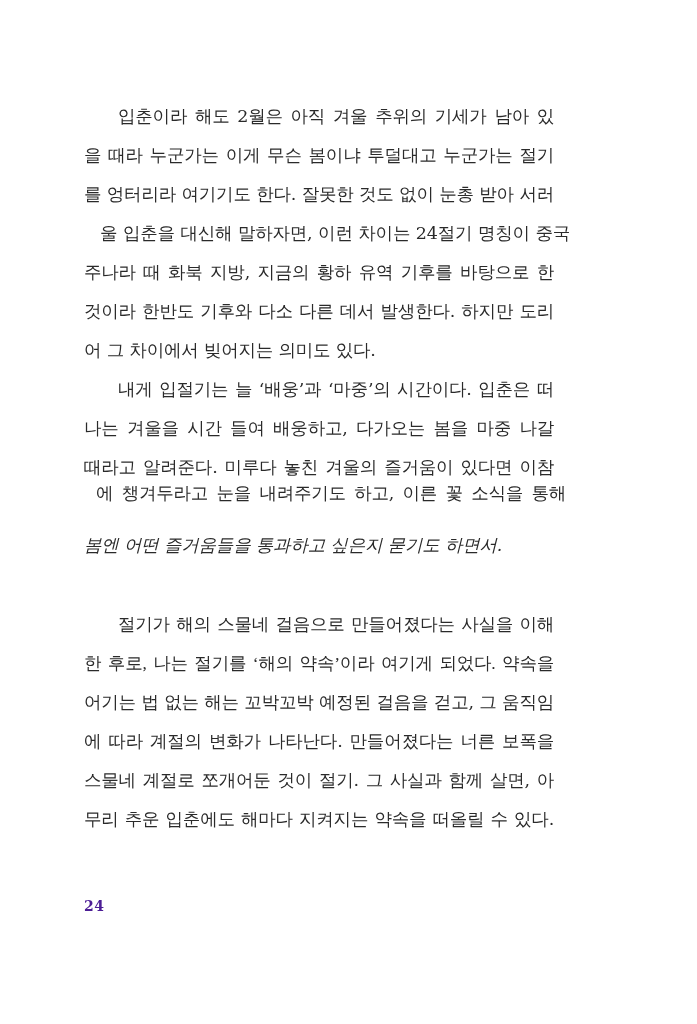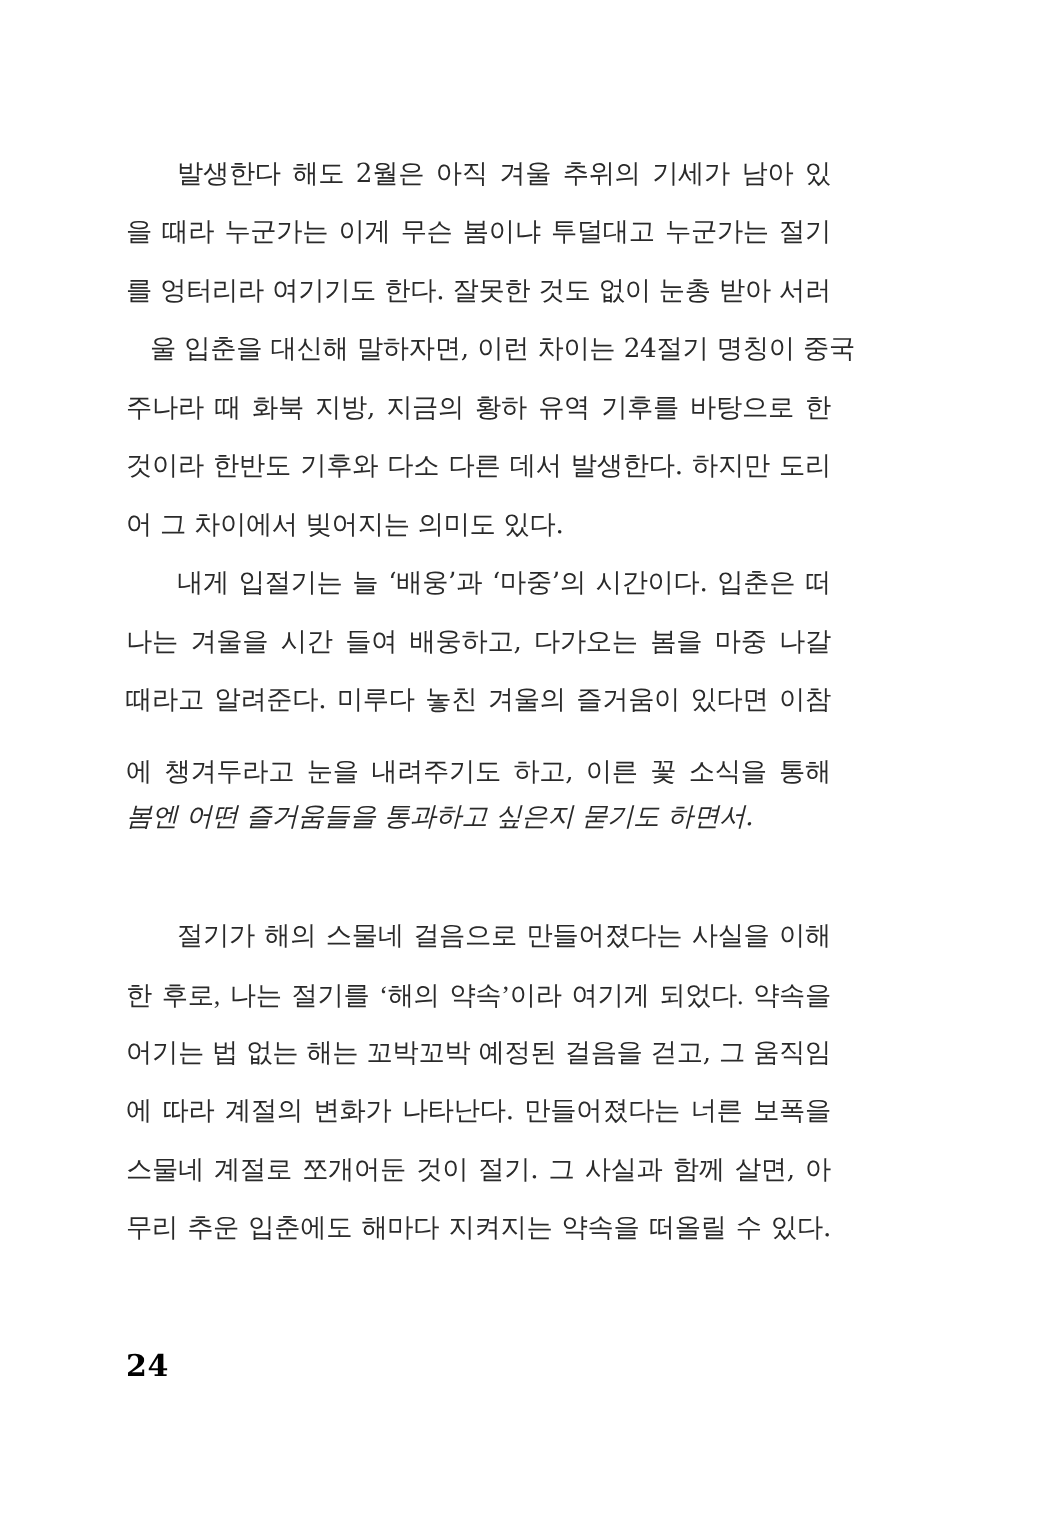--- a/index.html
+++ b/index.html
@@ -40,46 +40,46 @@
       width: 436px;
     }
     .line.last {
       text-align-last: left;
     }
     .page-number {
       position: absolute;
       left: 84px;
       top: 898px;
       font-family: "DejaVu Serif", "Liberation Serif", serif;
-      font-size: 20px;
+      font-size: 14px;
       font-weight: bold;
-      color: #000000;
+      color: #4c1d95;
       letter-spacing: 0.5px;
     }
   </style>
 </head>
 <body>
 
 <div class="page">
 
   <div>
-    <div class="line indent" style="top:101px;">발생한다 해도 2월은 아직 겨울 추위의 기세가 남아 있</div>
+    <div class="line indent" style="top:101px;">입춘이라 해도 2월은 아직 겨울 추위의 기세가 남아 있</div>
     <div class="line" style="top:140px;">을 때라 누군가는 이게 무슨 봄이냐 투덜대고 누군가는 절기</div>
     <div class="line" style="top:179px;">를 엉터리라 여기기도 한다. 잘못한 것도 없이 눈총 받아 서러</div>
     <div class="line" style="top:218px;margin-left:16px;">울 입춘을 대신해 말하자면, 이런 차이는 24절기 명칭이 중국</div>
     <div class="line" style="top:257px;">주나라 때 화북 지방, 지금의 황하 유역 기후를 바탕으로 한</div>
     <div class="line" style="top:296px;">것이라 한반도 기후와 다소 다른 데서 발생한다. 하지만 도리</div>
     <div class="line last" style="top:335px;">어 그 차이에서 빚어지는 의미도 있다.</div>
   </div>
 
   <div>
     <div class="line indent" style="top:374px;">내게 입절기는 늘 ‘배웅’과 ‘마중’의 시간이다. 입춘은 떠</div>
     <div class="line" style="top:413px;">나는 겨울을 시간 들여 배웅하고, 다가오는 봄을 마중 나갈</div>
     <div class="line" style="top:452px;">때라고 알려준다. 미루다 놓친 겨울의 즐거움이 있다면 이참</div>
-    <div class="line" style="top:500px;">에 챙겨두라고 눈을 내려주기도 하고, 이른 꽃 소식을 통해</div>
+    <div class="line" style="top:478px;margin-left:12px;">에 챙겨두라고 눈을 내려주기도 하고, 이른 꽃 소식을 통해</div>
     <div class="line last" style="top:530px;font-style:italic;">봄엔 어떤 즐거움들을 통과하고 싶은지 묻기도 하면서.</div>
   </div>
 
   <div>
     <div class="line indent" style="top:609px;">절기가 해의 스물네 걸음으로 만들어졌다는 사실을 이해</div>
     <div class="line" style="top:648px;font-family:Liberation Serif, serif;">한 후로, 나는 절기를 ‘해의 약속’이라 여기게 되었다. 약속을</div>
     <div class="line" style="top:687px;">어기는 법 없는 해는 꼬박꼬박 예정된 걸음을 걷고, 그 움직임</div>
     <div class="line" style="top:726px;">에 따라 계절의 변화가 나타난다. 만들어졌다는 너른 보폭을</div>
     <div class="line" style="top:765px;">스물네 계절로 쪼개어둔 것이 절기. 그 사실과 함께 살면, 아</div>
     <div class="line" style="top:804px;">무리 추운 입춘에도 해마다 지켜지는 약속을 떠올릴 수 있다.</div>

